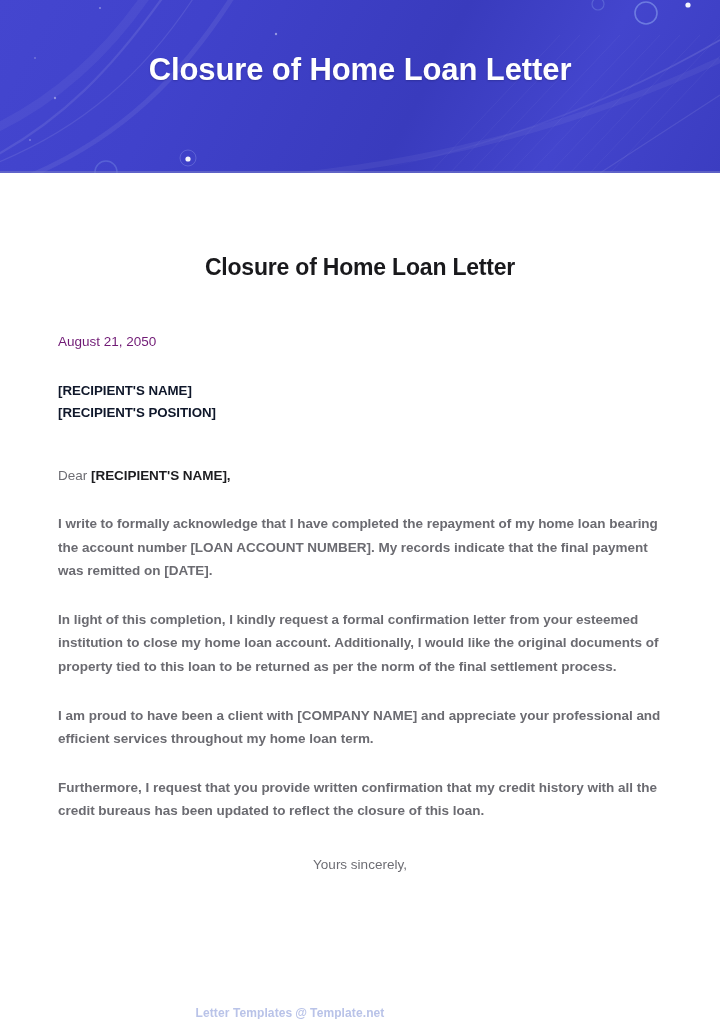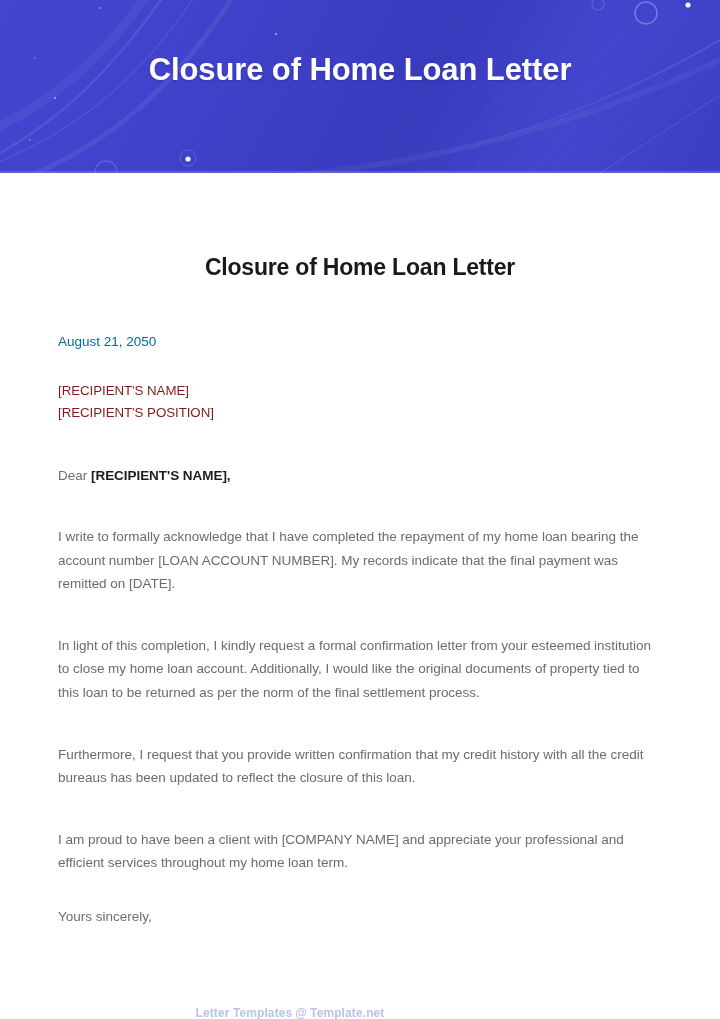--- a/index.html
+++ b/index.html
@@ -70,56 +70,58 @@
     font-size: 23px;
     font-weight: bold;
     color: #19191c;
     letter-spacing: -0.2px;
     margin: 81px 0 0 0;
     line-height: 1.2;
   }
   .date-line {
     margin-top: 50px;
     font-size: 13.5px;
-    color: #0369a1;
+    color: #701a75;
     line-height: 1.5;
   }
   .addr-block {
     margin-top: 28px;
   }
   .addr-line {
     font-size: 13.3px;
-    font-weight: normal;
-    color: #7f1d1d;
+    font-weight: bold;
+    color: #0f172a;
     line-height: 1.63;
     letter-spacing: -0.05px;
   }
   .salutation {
     margin-top: 43px;
     font-size: 13.5px;
     color: #6d6d73;
     line-height: 1.5;
   }
   .salutation b {
     color: #1d1d20;
     font-weight: bold;
     letter-spacing: -0.05px;
   }
   .para {
-    margin-top: 39px;
+    margin-top: 26px;
     font-size: 13.5px;
     color: #6b6b71;
     line-height: 1.72;
     letter-spacing: -0.02px;
+    font-weight: bold;
   }
   .closing {
     margin-top: 32px;
     font-size: 13.5px;
     color: #6d6d73;
     line-height: 1.5;
+    text-align: center;
   }
 
   
   .footer {
     position: absolute;
     left: 0;
     top: 1006px;
     width: 580px;
     text-align: center;
     font-size: 12px;
@@ -199,20 +201,20 @@
 
   <div class="addr-block">
     <div class="addr-line">[RECIPIENT'S NAME]</div>
     <div class="addr-line">[RECIPIENT'S POSITION]</div>
   </div>
 
   <div class="salutation"><span>Dear </span><b>[RECIPIENT'S NAME],</b></div>
 
   <p class="para">I write to formally acknowledge that I have completed the repayment of my home loan bearing the account number [LOAN ACCOUNT NUMBER]. My records indicate that the final payment was remitted on [DATE].</p>
   <p class="para">In light of this completion, I kindly request a formal confirmation letter from your esteemed institution to close my home loan account. Additionally, I would like the original documents of property tied to this loan to be returned as per the norm of the final settlement process.</p>
+  <p class="para">I am proud to have been a client with [COMPANY NAME] and appreciate your professional and efficient services throughout my home loan term.</p>
   <p class="para">Furthermore, I request that you provide written confirmation that my credit history with all the credit bureaus has been updated to reflect the closure of this loan.</p>
-  <p class="para">I am proud to have been a client with [COMPANY NAME] and appreciate your professional and efficient services throughout my home loan term.</p>
 
   <div class="closing">Yours sincerely,</div>
 
 </div>
 
 <div class="footer"><span>Letter Templates</span><span class="sep">@</span><span>Template.net</span></div>
 
 </body></html>

